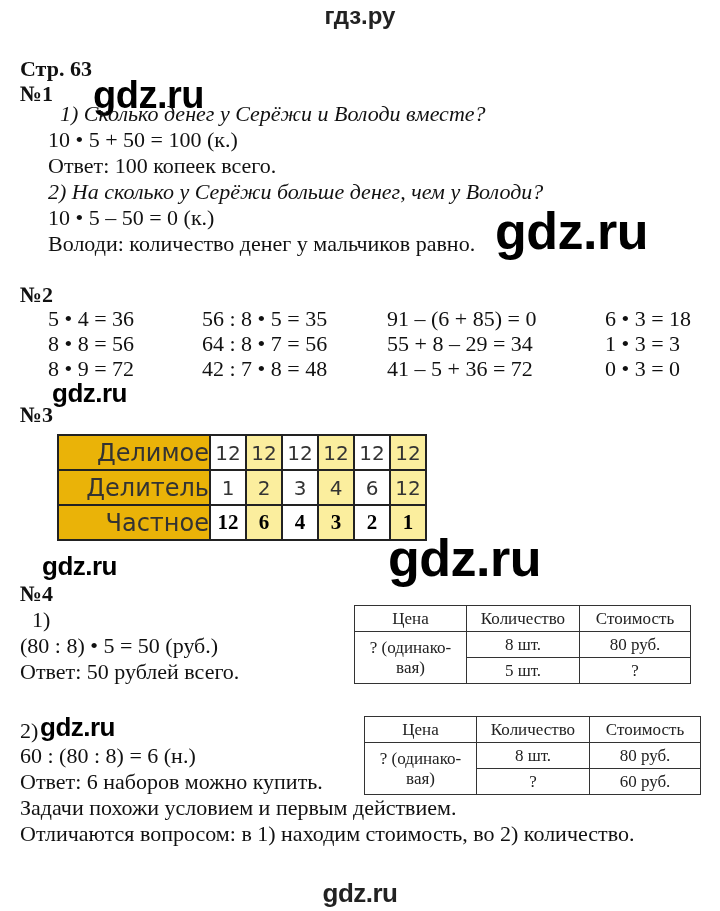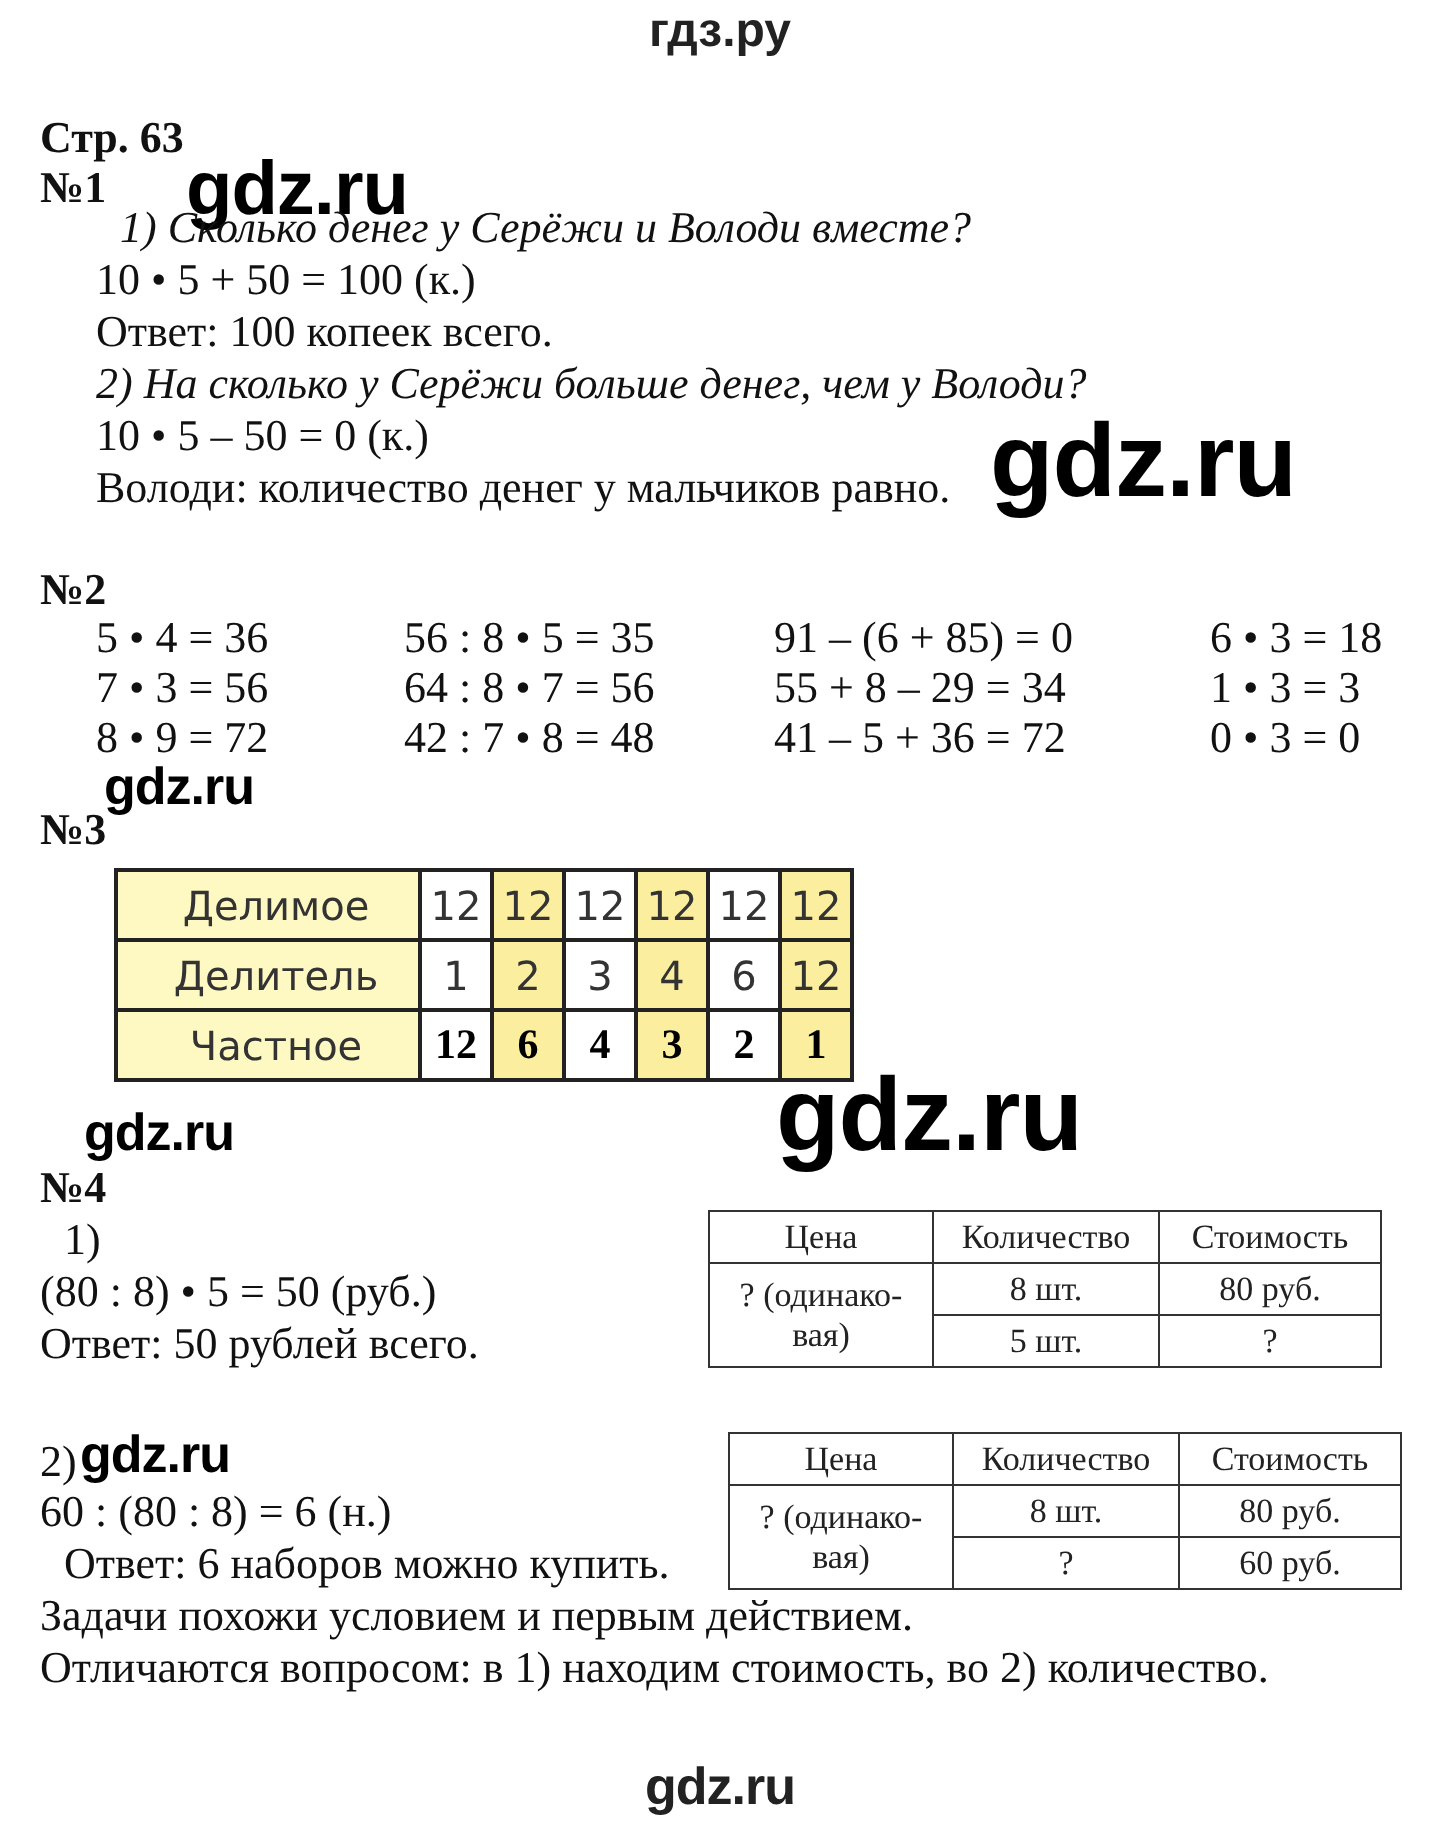--- a/index.html
+++ b/index.html
@@ -27,22 +27,22 @@
   .t3 {
     position: absolute; left: 57px; top: 434px;
     border-collapse: collapse;
     font-family: "DejaVu Sans", sans-serif;
   }
   .t3 td {
     border: 2px solid #222; height: 33px; padding: 0;
     text-align: center; font-size: 20px; color: #333;
   }
   .t3 td.lbl {
-    width: 142px; text-align: center; padding-left: 8px;
-    background: #fef9c3; font-size: 20px; color: #333;
+    width: 142px; text-align: right; padding-left: 8px;
+    background: #eab308; font-size: 24px; color: #333;
   }
   .t3 td.v { width: 34px; }
   .t3 td.y { background: #fbee9e; }
   .t3 td.w { background: #ffffff; }
   .t3 td.ans { font-family: "Liberation Serif", serif; font-weight: bold; font-size: 21px; color: #000; }
 
   
   .pt {
     position: absolute; border-collapse: collapse;
     font-family: "Liberation Serif", serif; font-size: 17px; color: #222;
@@ -69,21 +69,21 @@
 <div class="abs txt" style="left:48px; top:128px;">10 • 5 + 50 = 100 (к.)</div>
 <div class="abs txt" style="left:48px; top:154px;text-align:center;">Ответ: 100 копеек всего.</div>
 <div class="abs txt ital" style="left:48px; top:180px;">2) На сколько у Серёжи больше денег, чем у Володи?</div>
 <div class="abs txt" style="left:48px; top:206px;">10 • 5 – 50 = 0 (к.)</div>
 <div class="abs txt" style="left:48px; top:232px;">Володи: количество денег у мальчиков равно.</div>
 <div class="abs wm wm-big" style="left:495px; top:205px;">gdz.ru</div>
 
 <div class="abs hdr" style="left:20px; top:283px;">№2</div>
 <div class="abs txt" style="left:48px; top:306px; line-height:25px;">
   <div>5 • 4 = 36</div>
-  <div>7 • 3 = 56</div>
+  <div>8 • 8 = 56</div>
   <div>8 • 9 = 72</div>
 </div>
 <div class="abs txt" style="left:202px; top:306px; line-height:25px;">
   <div>56 : 8 • 5 = 35</div>
   <div>64 : 8 • 7 = 56</div>
   <div>42 : 7 • 8 = 48</div>
 </div>
 <div class="abs txt" style="left:387px; top:306px; line-height:25px;">
   <div>91 – (6 + 85) = 0</div>
   <div>55 + 8 – 29 = 34</div>
@@ -154,21 +154,21 @@
   <tr>
     <td class="c2">5 шт.</td>
     <td class="c3">?</td>
   </tr>
 </tbody>
   </table>
 
 <div class="abs txt" style="left:20px; top:719px;">2)</div>
 <div class="abs wm wm-sm" style="left:40px; top:714px;">gdz.ru</div>
 <div class="abs txt" style="left:20px; top:744px;">60 : (80 : 8) = 6 (н.)</div>
-<div class="abs txt" style="left:20px; top:770px;margin-left:12px;">Ответ: 6 наборов можно купить.</div>
+<div class="abs txt" style="left:20px; top:770px;">Ответ: 6 наборов можно купить.</div>
 
 <table class="pt" style="left:364px; top:716px;">
   <tbody>
       <tr>
     <th class="c1">Цена</th>
     <th class="c2">Количество</th>
     <th class="c3">Стоимость</th>
   </tr>
   <tr>
     <td class="c1 merged" rowspan="2">

